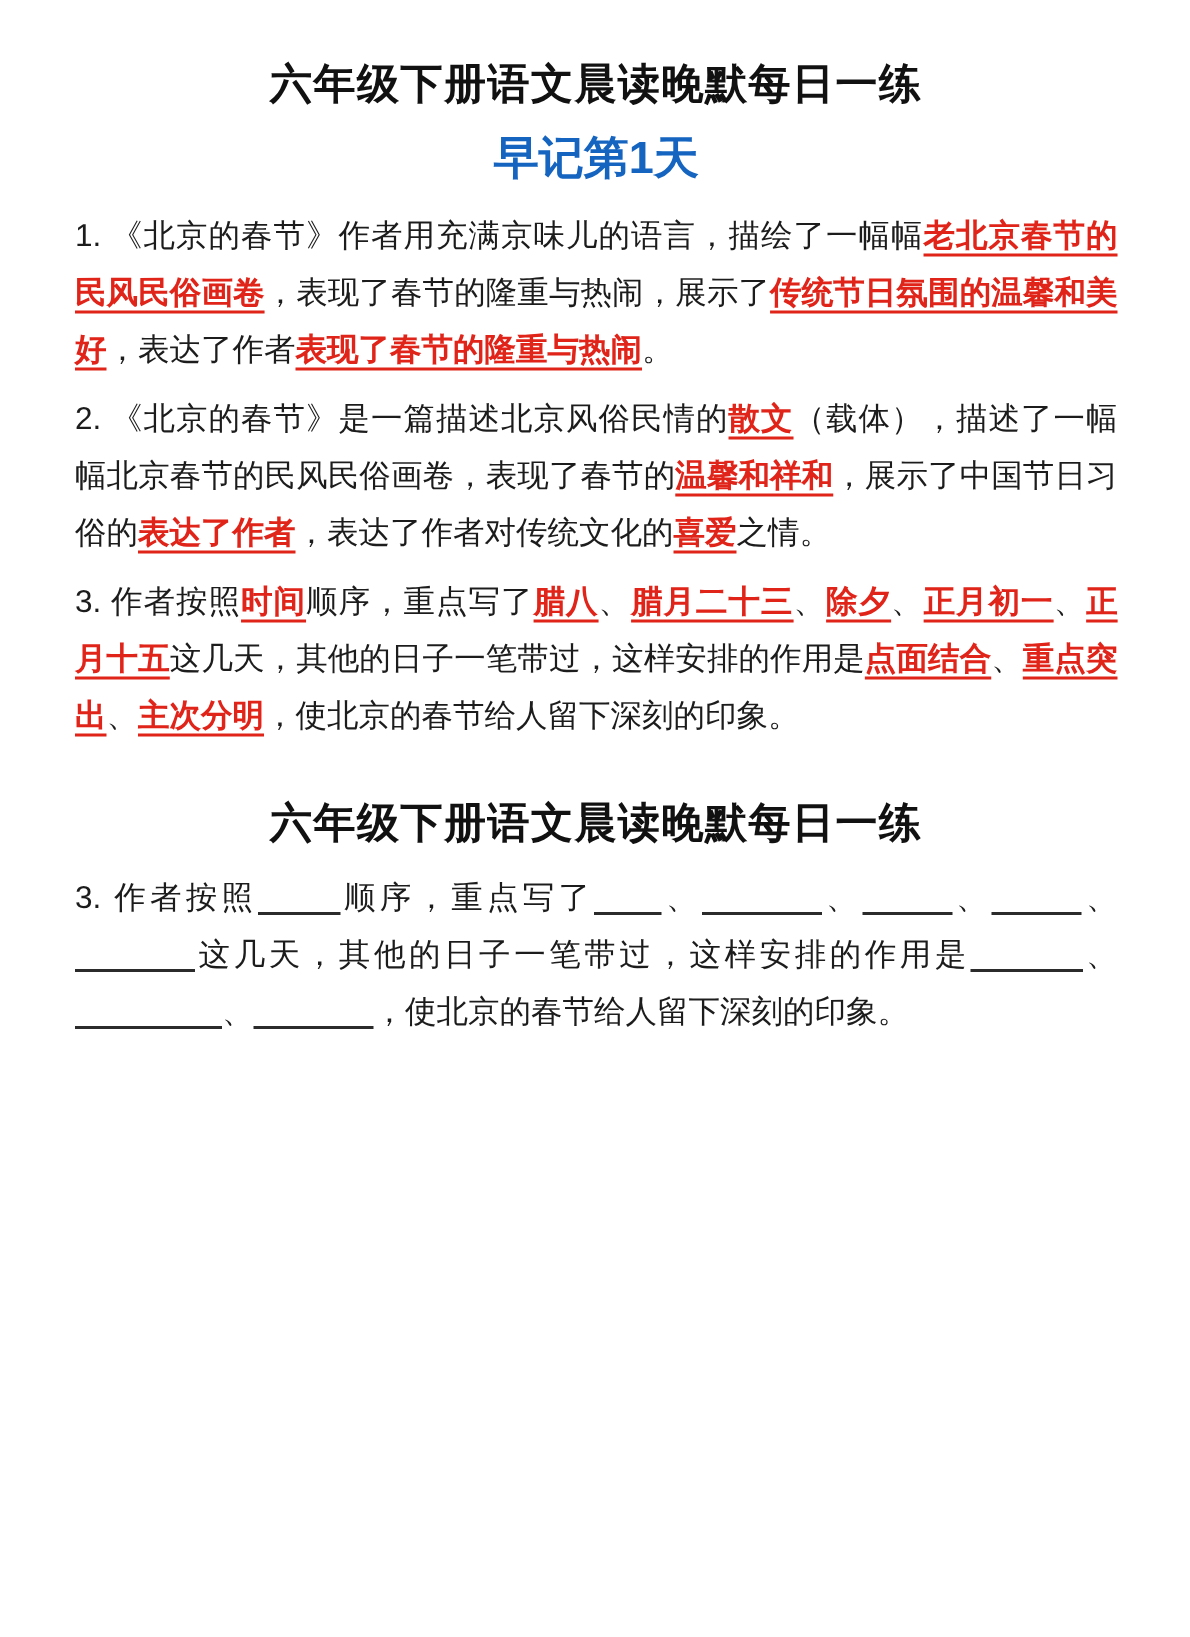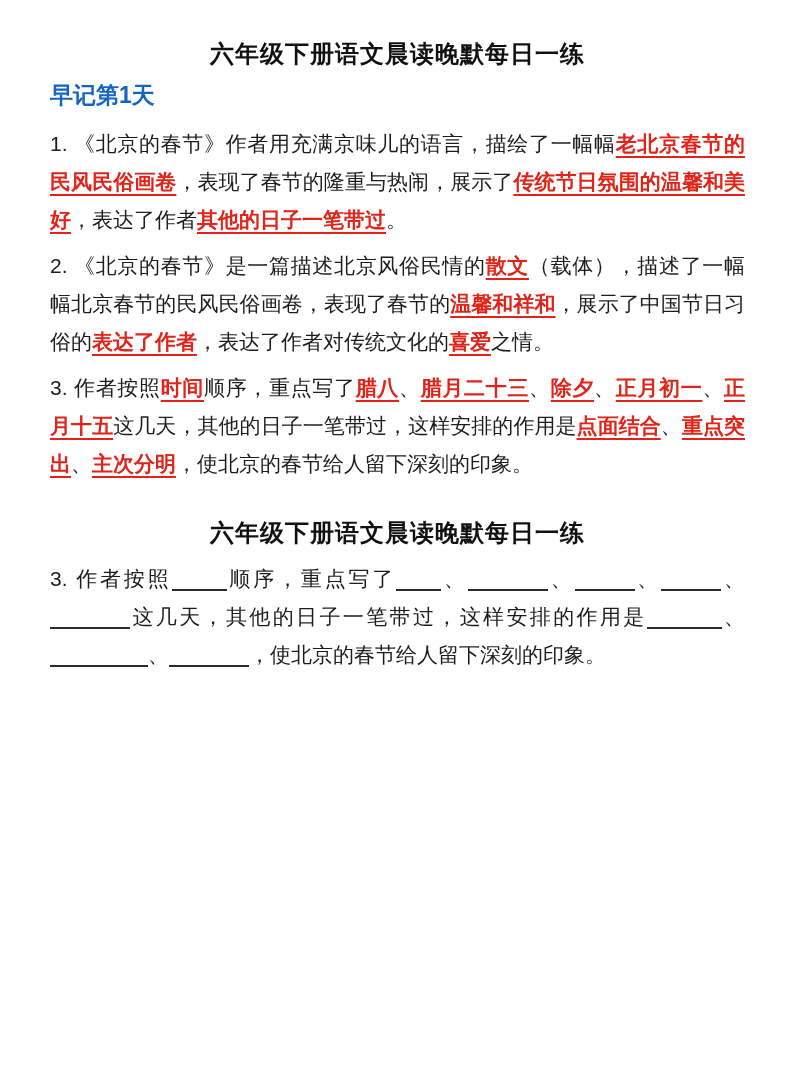--- a/index.html
+++ b/index.html
@@ -13,32 +13,32 @@
     height: 1091px;
     margin: 0 auto;
     background: #ffffff;
     box-sizing: border-box;
     padding: 38px 48px 0 50px;
     font-family: "Liberation Sans", "DejaVu Sans", sans-serif;
     color: #1c1c1c;
     overflow: hidden;
   }
   .ws-title {
-    font-size: 24px;
+    font-size: 28px;
     font-weight: bold;
     text-align: center;
     color: #111111;
     letter-spacing: 1px;
     margin: 0 0 12px 0;
     line-height: 1.3;
   }
   .ws-subtitle {
-    font-size: 23px;
+    font-size: 30px;
     font-weight: bold;
-    text-align: left;
+    text-align: center;
     color: #1565c0;
     margin: 0 0 14px 0;
     line-height: 1.3;
   }
   section.ws-section + section.ws-section {
     margin-top: 34px;
   }
   .para {
     font-size: 21px;
     line-height: 38px;
@@ -62,21 +62,21 @@
 </style>
 </head>
 <body>
 
 <div class="page">
 
   <section class="ws-section">
     <h1 class="ws-title">六年级下册语文晨读晚默每日一练</h1>
     <h2 class="ws-subtitle">早记第1天</h2>
     <div class="paragraphs">
-        <p class="para"><span>1. 《北京的春节》作者用充满京味儿的语言，描绘了一幅幅</span><span class="answer">老北京春节的民风民俗画卷</span><span>，表现了春节的隆重与热闹，展示了</span><span class="answer">传统节日氛围的温馨和美好</span><span>，表达了作者</span><span class="answer">其他的日子一笔带过</span><span>。</span></p>
+        <p class="para"><span>1. 《北京的春节》作者用充满京味儿的语言，描绘了一幅幅</span><span class="answer">老北京春节的民风民俗画卷</span><span>，表现了春节的隆重与热闹，展示了</span><span class="answer">传统节日氛围的温馨和美好</span><span>，表达了作者</span><span class="answer">表现了春节的隆重与热闹</span><span>。</span></p>
         <p class="para"><span>2. 《北京的春节》是一篇描述北京风俗民情的</span><span class="answer">散文</span><span>（载体），描述了一幅幅北京春节的民风民俗画卷，表现了春节的</span><span class="answer">温馨和祥和</span><span>，展示了中国节日习俗的</span><span class="answer">表达了作者</span><span>，表达了作者对传统文化的</span><span class="answer">喜爱</span><span>之情。</span></p>
         <p class="para"><span>3. 作者按照</span><span class="answer">时间</span><span>顺序，重点写了</span><span class="answer">腊八</span><span>、</span><span class="answer">腊月二十三</span><span>、</span><span class="answer">除夕</span><span>、</span><span class="answer">正月初一</span><span>、</span><span class="answer">正月十五</span><span>这几天，其他的日子一笔带过，这样安排的作用是</span><span class="answer">点面结合</span><span>、</span><span class="answer">重点突出</span><span>、</span><span class="answer">主次分明</span><span>，使北京的春节给人留下深刻的印象。</span></p>
       </div>
   </section>
 
   <section class="ws-section">
     <h1 class="ws-title">六年级下册语文晨读晚默每日一练</h1>
     <div class="paragraphs">
         <p class="para"><span>3. 作者按照</span><span class="blank" style="width: 55px;"></span><span>顺序，重点写了</span><span class="blank" style="width: 45px;"></span><span>、</span><span class="blank" style="width: 80px;"></span><span>、</span><span class="blank" style="width: 60px;"></span><span>、</span><span class="blank" style="width: 60px;"></span><span>、</span><span class="blank" style="width: 80px;"></span><span>这几天，其他的日子一笔带过，这样安排的作用是</span><span class="blank" style="width: 75px;"></span><span>、</span><span class="blank" style="width: 98px;"></span><span>、</span><span class="blank" style="width: 80px;"></span><span>，使北京的春节给人留下深刻的印象。</span></p>
       </div>

